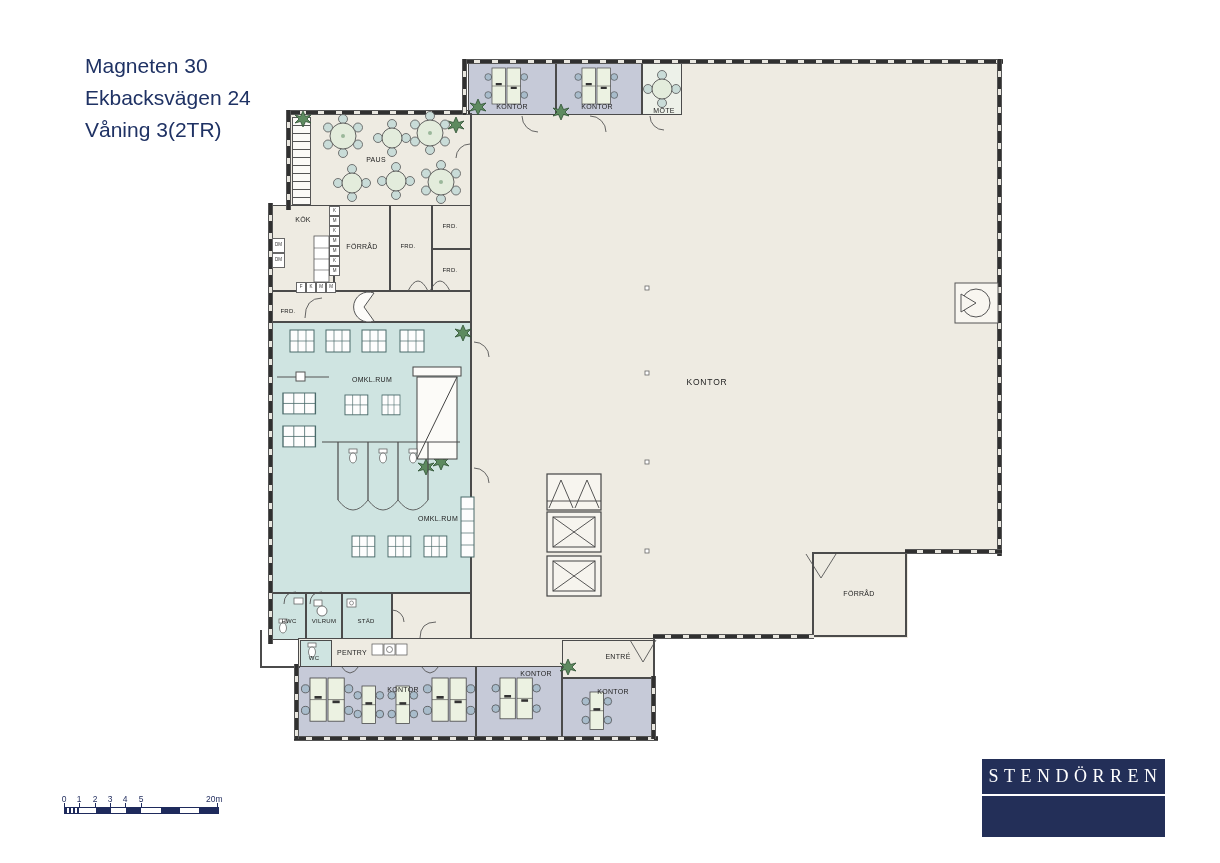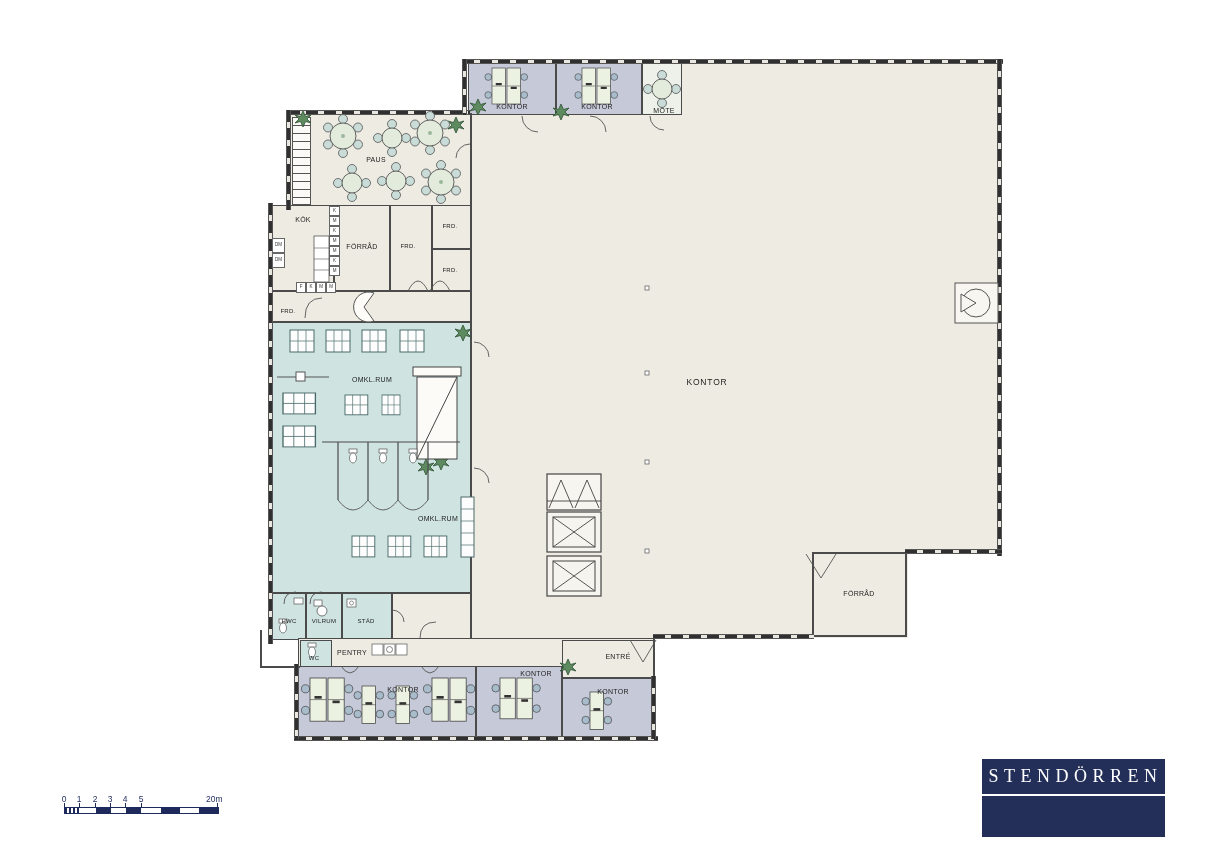--- a/index.html
+++ b/index.html
@@ -43,20 +43,23 @@
   .logo{position:absolute;left:982px;top:757px;width:183px;height:80px;background:#232f58;
       display:flex;align-items:flex-start;z-index:40}
   .logo .band{width:100%;border-top:2px solid #fff;border-bottom:2px solid #fff;
       text-align:center;padding:7px 0 7px 4px;color:#fff;
       font-family:"Liberation Serif",serif;font-size:18px;letter-spacing:5.5px}
 </style>
 </head>
 <body>
 
 <div class="title">
+  <div>Magneten 30</div>
+  <div>Ekbacksvägen 24</div>
+  <div>Våning 3(2TR)</div>
 </div>
 
 <div class="room noborder beige" style="left:470px;top:113px;width:532px;height:525px"></div>
 <div class="room noborder beige" style="left:680px;top:62px;width:322px;height:53px"></div>
 <div class="room noborder white" style="left:908px;top:554px;width:100px;height:86px"></div>
 
 <div class="room gray" style="left:468px;top:62px;width:88px;height:53px"></div>
 <div class="room gray" style="left:556px;top:62px;width:86px;height:53px"></div>
 <div class="room mint" style="left:642px;top:62px;width:40px;height:53px"></div>
 

